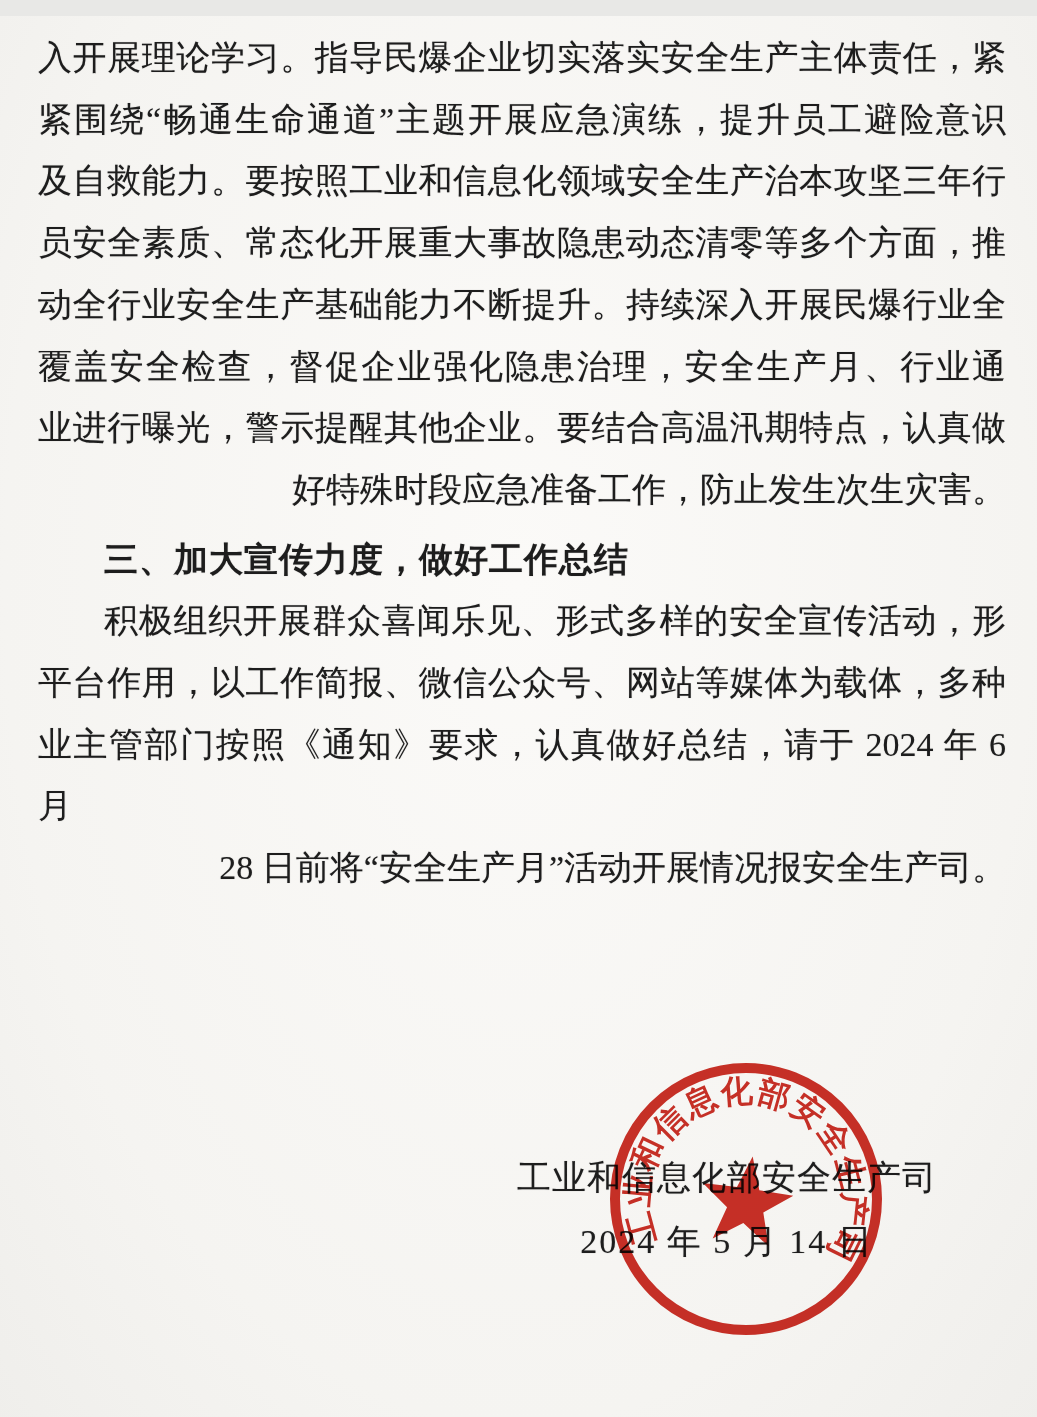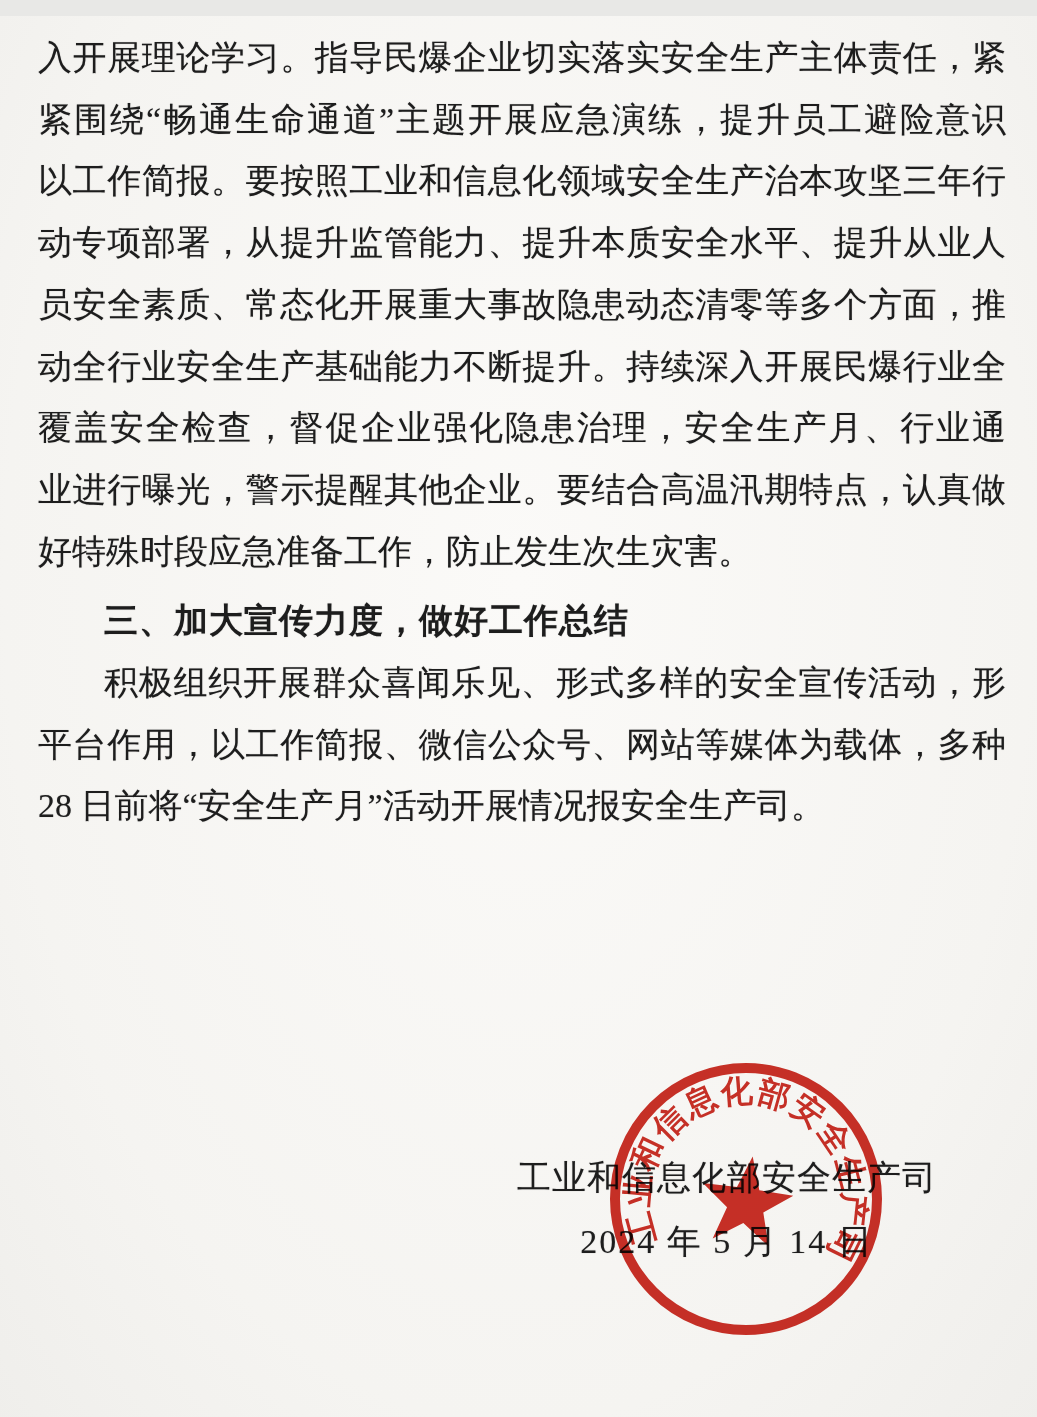--- a/index.html
+++ b/index.html
@@ -14,21 +14,21 @@
     color:#1d1d1d;
   }
   .textblock {
     position:absolute;
     left:38px; top:11px; width:968px;
     font-size:34px;
     line-height:61.7px;
     text-shadow:0 0 1px rgba(30,30,30,.35);
   }
   .jl { text-align:justify; text-align-last:justify; }
-  .pl { text-align:left; }
+  .pl { text-align:right; }
   .ind { text-indent:66px; }
   .heading {
     font-family:"Liberation Sans", sans-serif;
     font-weight:700;
     text-indent:66px;
     margin-top:8px;
     letter-spacing:1px;
   }
   .signature {
     position:absolute;
@@ -64,30 +64,30 @@
   .seal .star { fill:#c9241a; }
 </style>
 </head>
 <body>
 
 <div class="page">
 
   <div class="textblock">
     <div class="jl">入开展理论学习。指导民爆企业切实落实安全生产主体责任，紧</div>
     <div class="jl">紧围绕“畅通生命通道”主题开展应急演练，提升员工避险意识</div>
-    <div class="jl">以工作简报。要按照工业和信息化领域安全生产治本攻坚三年行</div>
-    <div class="jl">动专项部署，从提升监管能力、提升本质安全水平、提升从业人</div>
+    <div class="jl">及自救能力。要按照工业和信息化领域安全生产治本攻坚三年行</div>
     <div class="jl">员安全素质、常态化开展重大事故隐患动态清零等多个方面，推</div>
     <div class="jl">动全行业安全生产基础能力不断提升。持续深入开展民爆行业全</div>
     <div class="jl">覆盖安全检查，督促企业强化隐患治理，安全生产月、行业通</div>
     <div class="jl">业进行曝光，警示提醒其他企业。要结合高温汛期特点，认真做</div>
     <div class="pl">好特殊时段应急准备工作，防止发生次生灾害。</div>
     <div class="heading">三、加大宣传力度，做好工作总结</div>
     <div class="jl ind">积极组织开展群众喜闻乐见、形式多样的安全宣传活动，形</div>
     <div class="jl">平台作用，以工作简报、微信公众号、网站等媒体为载体，多种</div>
+    <div class="jl">业主管部门按照《通知》要求，认真做好总结，请于 2024 年 6 月</div>
     <div class="pl">28 日前将“安全生产月”活动开展情况报安全生产司。</div>
   </div>
 
   <div class="signature">工业和信息化部安全生产司</div>
   <div class="dateline">2024 年 5 月 14 日</div>
 
   <svg class="seal" viewBox="0 0 300 300" aria-hidden="true">
     <circle class="ring" cx="150" cy="150" r="131"></circle>
     <path id="sealArc" d="M 62.1 191.0 A 97 97 0 1 1 229.5 205.6" fill="none"></path>
     <text class="arc-text">

